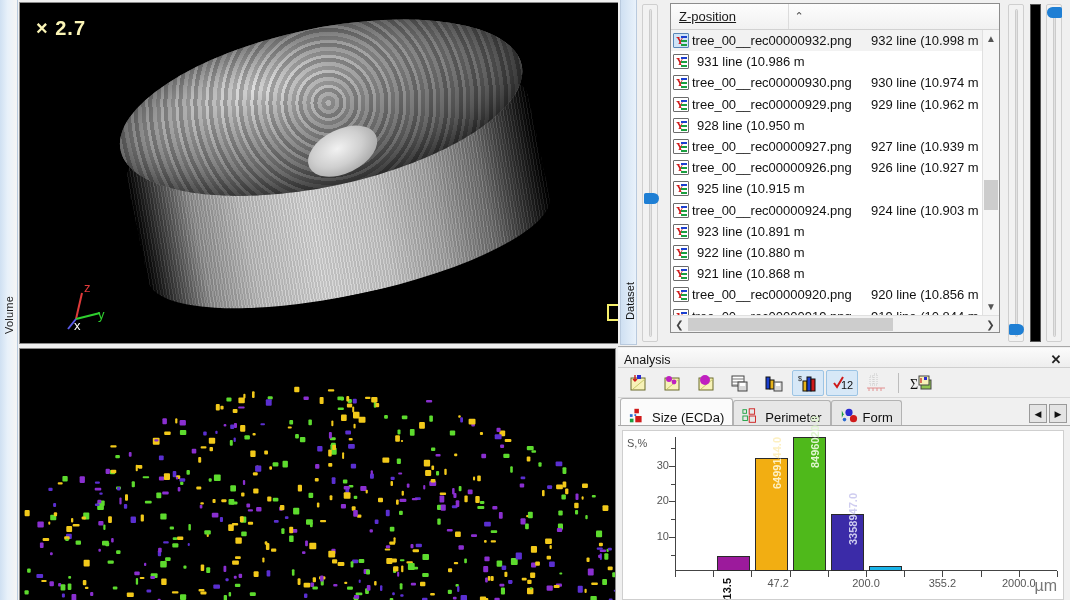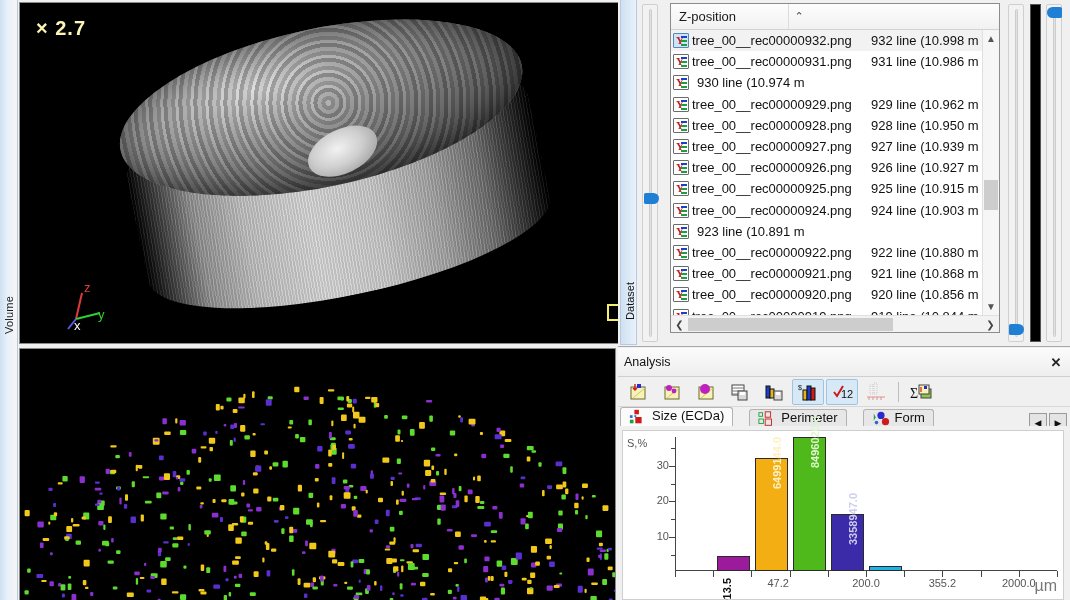--- a/index.html
+++ b/index.html
@@ -157,21 +157,21 @@
     display: flex; height: 26px;
     background: linear-gradient(to bottom,#fdfdfd,#f1f1f1);
     border-bottom: 1px solid #d2d2d2;
     font-size: 13px; color: #1a1a1a;
   }
   .lv-header .col {
     display: flex; align-items: center; padding-left: 8px;
     border-right: 1px solid #dcdcdc; overflow: hidden; white-space: nowrap;
   }
   .col-name { width: 192px; }
-  .col-z { width: 118px; }
+  .col-z { width: 118px; text-decoration: underline; }
   .lv-sort {
     width: 20px; display: flex; align-items: center; justify-content: center;
     font-size: 11px; color: #4a4a4a;
   }
   .lv-rows { position: relative; }
   .lv-row {
     display: flex; align-items: center; height: 21.2px;
     font-size: 13px; color: #111; white-space: nowrap;
   }
   .lv-row.selected { background: #f2f2f2; }
@@ -216,23 +216,23 @@
   }
   #range-slider-right { left: 428px; top: 4px; height: 338px; }
   #range-slider-right .vthumb { left: 0px; top: 2px; }
 
   
   #analysis-panel {
     position: absolute; left: 0; top: 348px; width: 452px; height: 252px;
     background: #f0f0f0;
   }
   .an-title {
-    height: 29px; background: linear-gradient(to bottom,#fbfbfb,#eeeeee);
+    height: 20px; background: linear-gradient(to bottom,#fbfbfb,#eeeeee);
     border-bottom: 1px solid #cfcfcf;
-    display: flex; align-items: center; padding: 0 6px;
+    display: flex; align-items: flex-end; padding: 0 6px;
     font-size: 12.5px; color: #111;
   }
   .an-title .sp { flex: 1; }
   .an-close {
     width: 16px; height: 16px; display: flex; align-items: center; justify-content: center;
     font-size: 13px; color: #222; font-weight: bold;
   }
   .an-toolbar {
     height: 30px; display: flex; align-items: center; gap: 2px;
     padding: 0 4px; background: #f0f0f0; border-bottom: 1px solid #d8d8d8;
@@ -244,24 +244,24 @@
   .tbtn.active { background: #d7e8f7; border-color: #9cc4e4; }
   .tbtn.disabled { opacity: .45; }
   .tsep { width: 1px; height: 20px; background: #bdbdbd; margin: 0 4px; }
 
   .an-tabs {
     height: 28px; display: flex; align-items: flex-end;
     border-bottom: 1px solid #a9a9a9; background: #f0f0f0;
     padding-left: 2px; overflow: hidden;
   }
   .an-tab {
-    height: 25px; display: flex; align-items: flex-start; gap: 5px;
+    height: 25px; display: flex; align-items: flex-end; gap: 5px;
     padding: 0 8px; font-size: 13px; color: #111;
     background: #e7e7e7; border: 1px solid #b3b3b3; border-bottom: none;
-    border-radius: 3px 3px 0 0; margin-right: 16px; white-space: nowrap;
+    border-radius: 3px 3px 0 0; margin-right: 0; white-space: nowrap;
   }
   .an-tab.active { background: #fbfbfb; height: 27px; }
   .tab-nav {
     margin-left: auto; display: flex; gap: 2px; padding-bottom: 2px; padding-right: 3px;
   }
   .tab-nav .nb {
     width: 18px; height: 19px; border: 1px solid #9a9a9a; background: #e4e4e4;
     display: flex; align-items: center; justify-content: center;
     font-size: 9px; color: #111;
   }
@@ -884,50 +884,49 @@
               <div class="cell-name">tree_00__rec00000932.png</div>
               <div class="cell-z">932 line (10.998 m</div>
             </div>
             <div class="lv-row">
               <div class="file-icon">
                 <span class="g1">Y</span>
                 <span class="g2"></span>
                 <span class="g3"></span>
                 <span class="g4"></span>
               </div>
-              <div class="cell-name">tree_00__rec00000931.png</div>
               <div class="cell-z">931 line (10.986 m</div>
             </div>
             <div class="lv-row">
               <div class="file-icon">
                 <span class="g1">Y</span>
                 <span class="g2"></span>
                 <span class="g3"></span>
                 <span class="g4"></span>
               </div>
+              <div class="cell-name">tree_00__rec00000930.png</div>
               <div class="cell-z">930 line (10.974 m</div>
             </div>
             <div class="lv-row">
               <div class="file-icon">
                 <span class="g1">Y</span>
                 <span class="g2"></span>
                 <span class="g3"></span>
                 <span class="g4"></span>
               </div>
               <div class="cell-name">tree_00__rec00000929.png</div>
               <div class="cell-z">929 line (10.962 m</div>
             </div>
             <div class="lv-row">
               <div class="file-icon">
                 <span class="g1">Y</span>
                 <span class="g2"></span>
                 <span class="g3"></span>
                 <span class="g4"></span>
               </div>
-              <div class="cell-name">tree_00__rec00000928.png</div>
               <div class="cell-z">928 line (10.950 m</div>
             </div>
             <div class="lv-row">
               <div class="file-icon">
                 <span class="g1">Y</span>
                 <span class="g2"></span>
                 <span class="g3"></span>
                 <span class="g4"></span>
               </div>
               <div class="cell-name">tree_00__rec00000927.png</div>
@@ -943,21 +942,20 @@
               <div class="cell-name">tree_00__rec00000926.png</div>
               <div class="cell-z">926 line (10.927 m</div>
             </div>
             <div class="lv-row">
               <div class="file-icon">
                 <span class="g1">Y</span>
                 <span class="g2"></span>
                 <span class="g3"></span>
                 <span class="g4"></span>
               </div>
-              <div class="cell-name">tree_00__rec00000925.png</div>
               <div class="cell-z">925 line (10.915 m</div>
             </div>
             <div class="lv-row">
               <div class="file-icon">
                 <span class="g1">Y</span>
                 <span class="g2"></span>
                 <span class="g3"></span>
                 <span class="g4"></span>
               </div>
               <div class="cell-name">tree_00__rec00000924.png</div>
@@ -972,31 +970,29 @@
               </div>
               <div class="cell-z">923 line (10.891 m</div>
             </div>
             <div class="lv-row">
               <div class="file-icon">
                 <span class="g1">Y</span>
                 <span class="g2"></span>
                 <span class="g3"></span>
                 <span class="g4"></span>
               </div>
-              <div class="cell-name">tree_00__rec00000922.png</div>
               <div class="cell-z">922 line (10.880 m</div>
             </div>
             <div class="lv-row">
               <div class="file-icon">
                 <span class="g1">Y</span>
                 <span class="g2"></span>
                 <span class="g3"></span>
                 <span class="g4"></span>
               </div>
-              <div class="cell-name">tree_00__rec00000921.png</div>
               <div class="cell-z">921 line (10.868 m</div>
             </div>
             <div class="lv-row">
               <div class="file-icon">
                 <span class="g1">Y</span>
                 <span class="g2"></span>
                 <span class="g3"></span>
                 <span class="g4"></span>
               </div>
               <div class="cell-name">tree_00__rec00000920.png</div>

